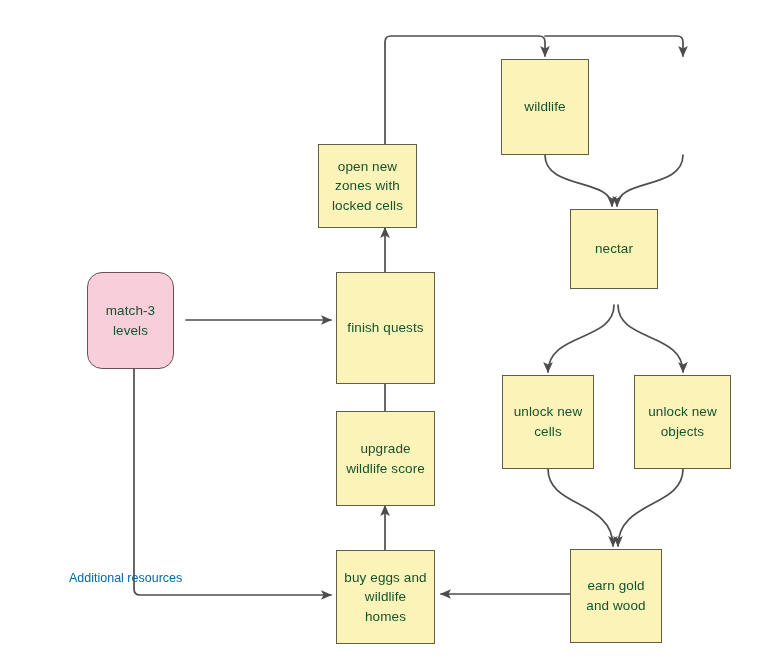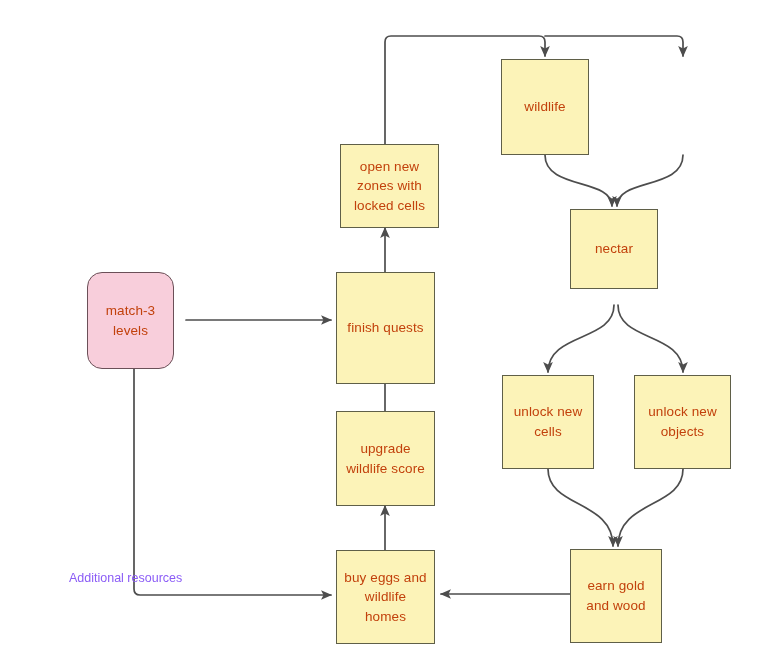--- a/index.html
+++ b/index.html
@@ -29,38 +29,38 @@
     pointer-events: none;
   }
   .node {
     position: absolute;
     box-sizing: border-box;
     border: 1.6px solid #666666;
     display: flex;
     align-items: center;
     justify-content: center;
     text-align: center;
-    color: #c2410c;
+    color: #14532d;
     font-size: 13.5px;
     line-height: 1.45;
     letter-spacing: 0.1px;
     white-space: pre-line;
     padding: 2px 6px;
   }
   .node.yellow {
     background: #fcf3b8;
     border-color: #5f5f48;
   }
   .node.pink {
     background: #f8cedb;
     border-color: #6b5058;
   }
   .edge-label {
     position: absolute;
-    color: #8b5cf6;
+    color: #0369a1;
     font-size: 12.5px;
     line-height: 1.3;
     white-space: nowrap;
     background: transparent;
   }
 </style>
 </head>
 <body>
 
 <div id="canvas">
@@ -120,21 +120,21 @@
   <div class="node yellow" style="left:634px; top:375px; width:97px; height:94px;">
     <span>unlock new
 objects</span>
   </div>
 
   <div class="node yellow" style="left:570px; top:549px; width:92px; height:94px;">
     <span>earn gold
 and wood</span>
   </div>
 
-  <div class="node yellow" style="left:340px; top:144px; width:99px; height:84px;">
+  <div class="node yellow" style="left:318px; top:144px; width:99px; height:84px;">
     <span>open new
 zones with
 locked cells</span>
   </div>
 
   <div class="node yellow" style="left:336px; top:272px; width:99px; height:112px;">
     <span>finish quests</span>
   </div>
 
   <div class="node yellow" style="left:336px; top:411px; width:99px; height:95px;">

